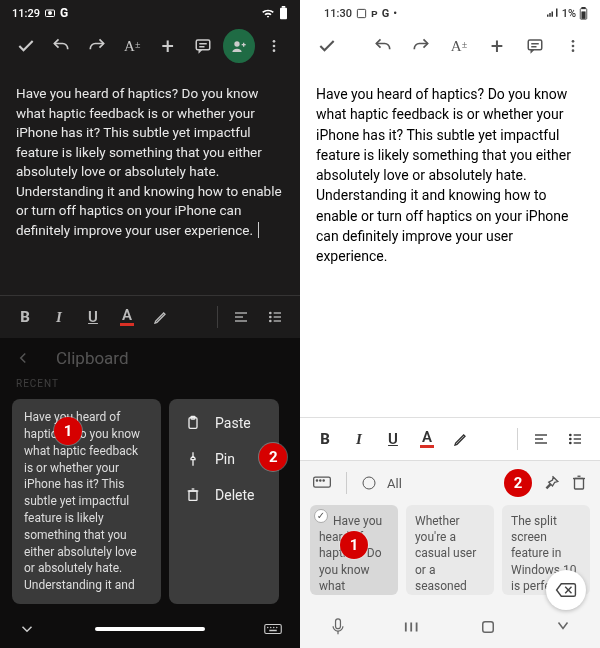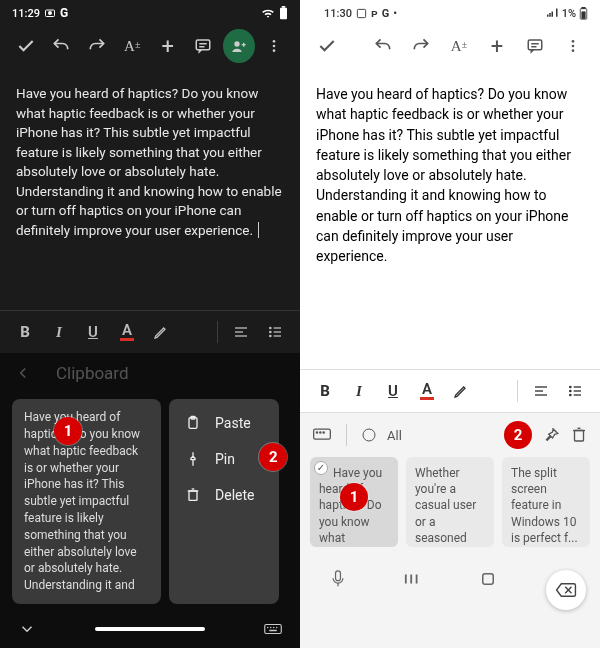--- a/index.html
+++ b/index.html
@@ -193,20 +193,21 @@
 
     <div class="left-panel">
       <div class="clip-header">
         <span>
             <svg width="18" height="18" viewBox="0 0 24 24" fill="none" stroke="currentColor" stroke-width="2">
               <path d="M15 18l-6-6 6-6"></path>
             </svg>
           </span>
         <span>Clipboard</span>
       </div>
+      <div class="clip-recent">RECENT</div>
       <div class="left-clip-body">
         <div class="left-clip-text">
           <span>Have you heard of haptics? Do you know what haptic feedback is or whether your iPhone has it? This subtle yet impactful feature is likely something that you either absolutely love or absolutely hate. Understanding it and</span>
           <div class="callout" style="top:18px;left:42px">
               <span>1</span>
             </div>
         </div>
         <div class="left-clip-menu">
           <div class="ctx-item">
             <svg width="16" height="16" viewBox="0 0 24 24" fill="none" stroke="currentColor" stroke-width="2">
@@ -358,21 +359,21 @@
             <circle cx="5" cy="6" r="1" fill="currentColor"></circle>
             <circle cx="5" cy="12" r="1" fill="currentColor"></circle>
             <circle cx="5" cy="18" r="1" fill="currentColor"></circle>
             <line x1="10" y1="6" x2="21" y2="6"></line>
             <line x1="10" y1="12" x2="21" y2="12"></line>
             <line x1="10" y1="18" x2="21" y2="18"></line>
           </svg>
       </div>
     </div>
 
-    <div class="right-panel" style="position:relative;height:236px">
+    <div class="right-panel" style="position:relative;height:188px">
       <div class="right-tools">
         <span>
             <svg width="20" height="16" viewBox="0 0 24 18" fill="none" stroke="currentColor" stroke-width="1.5">
               <rect x="2" y="2" width="20" height="12" rx="2"></rect>
               <circle cx="6" cy="6" r="0.8" fill="currentColor"></circle>
               <circle cx="10" cy="6" r="0.8" fill="currentColor"></circle>
               <circle cx="14" cy="6" r="0.8" fill="currentColor"></circle>
             </svg>
           </span>
         <div class="fmt-divider"></div>

